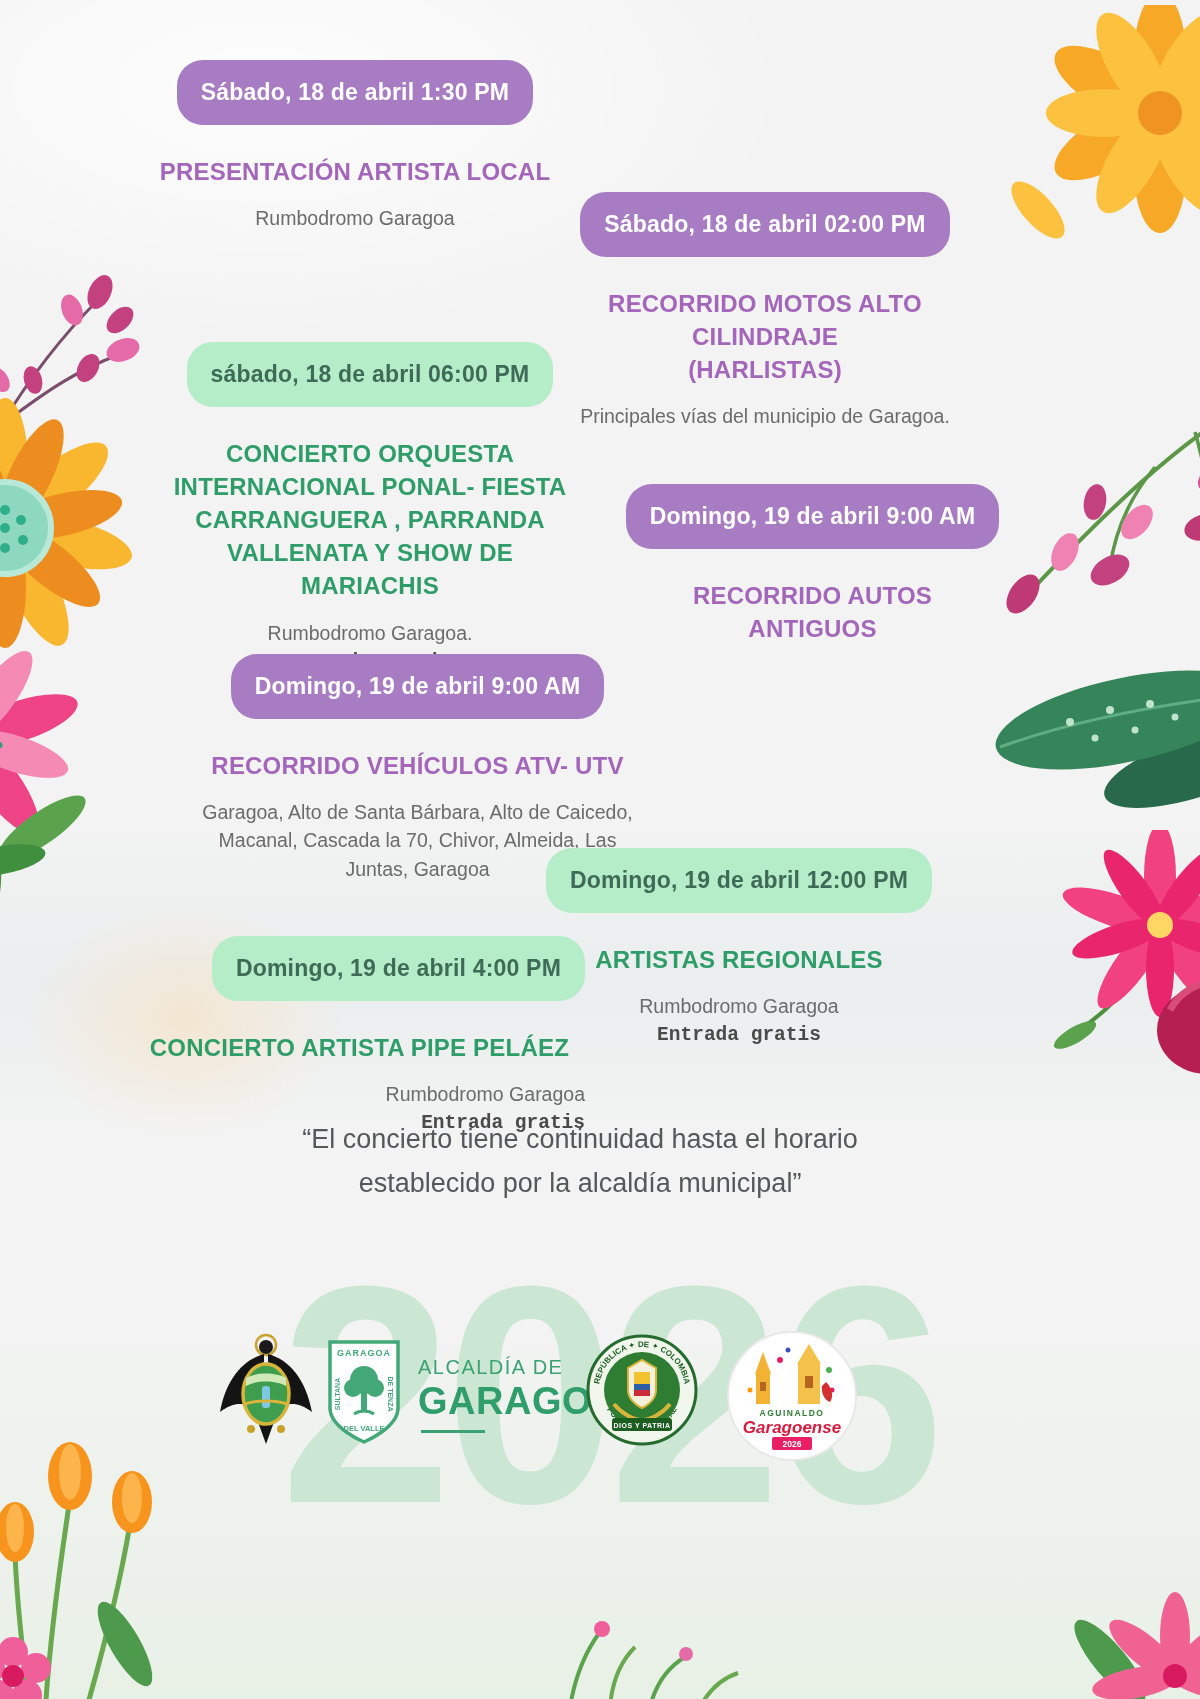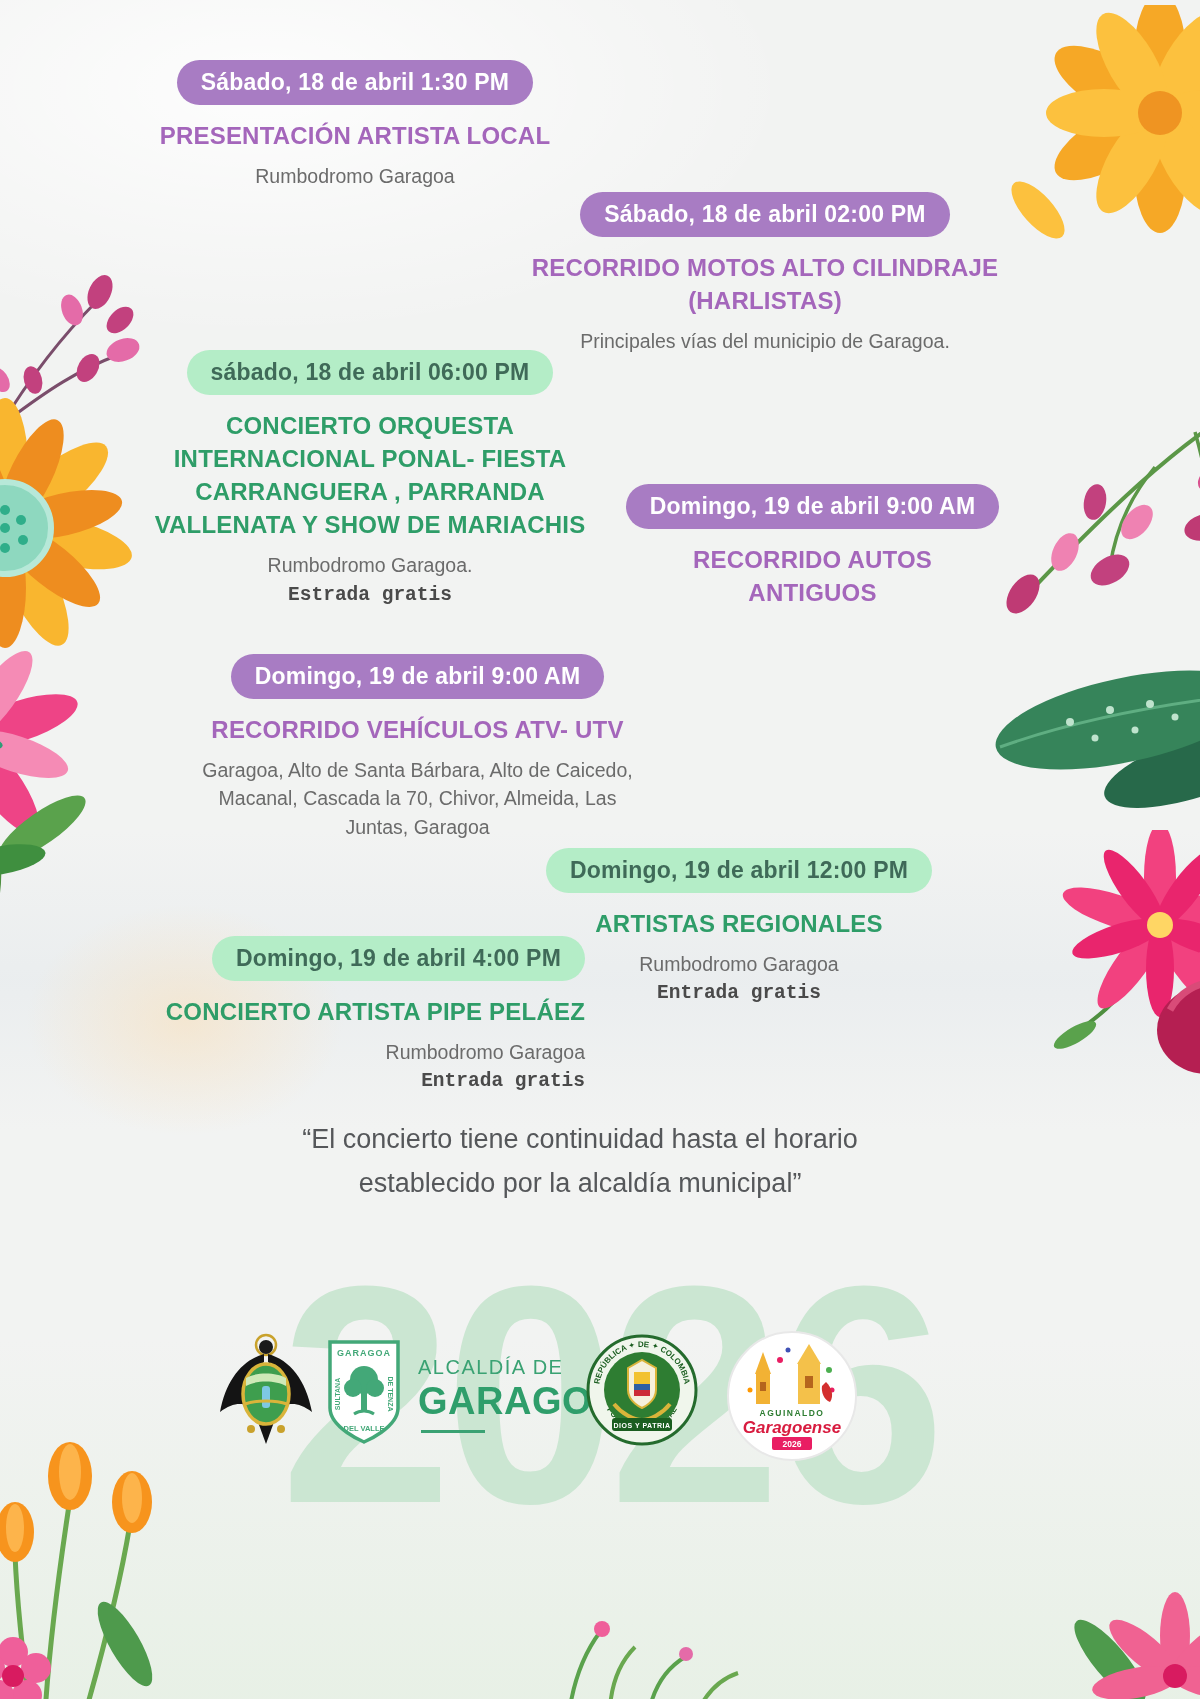--- a/index.html
+++ b/index.html
@@ -15,27 +15,27 @@
   .wash.mid{left:0;top:830px;width:1200px;height:300px;
     background:linear-gradient(180deg, rgba(231,236,238,0), rgba(228,233,236,.55) 50%, rgba(231,236,238,0));}
   .wash.bottom{left:0;bottom:0;width:1200px;height:360px;
     background:linear-gradient(180deg, rgba(233,242,230,0), rgba(230,240,228,.85));}
   .wash.peach{left:20px;top:900px;width:330px;height:240px;border-radius:50%;
     background:radial-gradient(ellipse, rgba(250,224,185,.55), rgba(250,224,185,0) 68%);}
 
   
   .event{position:absolute;text-align:center;z-index:3;}
   .badge{
-    display:inline-block;padding:9px 24px;border-radius:26px;
+    display:inline-block;padding:19px 24px;border-radius:26px;
     font-size:23px;font-weight:bold;letter-spacing:.2px;margin-bottom:14px;
   }
   .event.purple .badge{background:#a87cc3;color:#ffffff;}
   .event.green  .badge{background:#b4edc7;color:#3f6a58;}
   .title{
-    margin:0;font-size:24px;font-weight:800;line-height:1.38;
+    margin:16px;font-size:24px;font-weight:800;line-height:1.38;
     white-space:pre-line;letter-spacing:.2px;
   }
   .event.purple .title{color:#a466bb;}
   .event.green  .title{color:#2e9d68;}
   .loc{
     margin:10px 0 0 0;font-size:19.5px;color:#6b6b6b;line-height:1.45;
     white-space:pre-line;
   }
   .note{margin:4px 0 0 0;font-size:19.5px;font-weight:bold;color:#4a4a4a;font-family:Liberation Mono, monospace;}
   .note:empty{display:none;}
@@ -274,21 +274,21 @@
   </section>
 
   <section class="event purple" style="left:525px;top:192px;width:480px;">
     <div class="badge">Sábado, 18 de abril 02:00 PM</div>
     <h2 class="title">RECORRIDO MOTOS ALTO CILINDRAJE
 (HARLISTAS)</h2>
     <p class="loc">Principales vías del municipio de Garagoa.</p>
     
   </section>
 
-  <section class="event green" style="left:150px;top:350px;width:440px;">
+  <section class="event green" style="left:150px;top:342px;width:440px;">
     <div class="badge">sábado, 18 de abril 06:00 PM</div>
     <h2 class="title">CONCIERTO ORQUESTA
 INTERNACIONAL PONAL-  FIESTA
 CARRANGUERA , PARRANDA
 VALLENATA Y SHOW DE MARIACHIS</h2>
     <p class="loc">Rumbodromo Garagoa.</p>
     <p class="note">Estrada gratis</p>
   </section>
 
   <section class="event purple" style="left:600px;top:484px;width:425px;">

